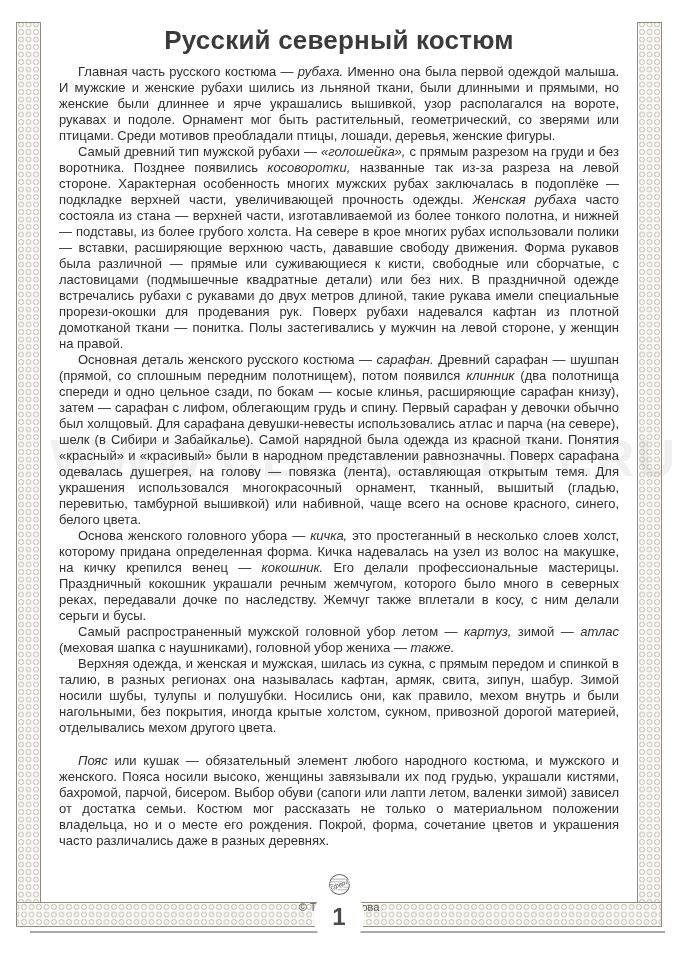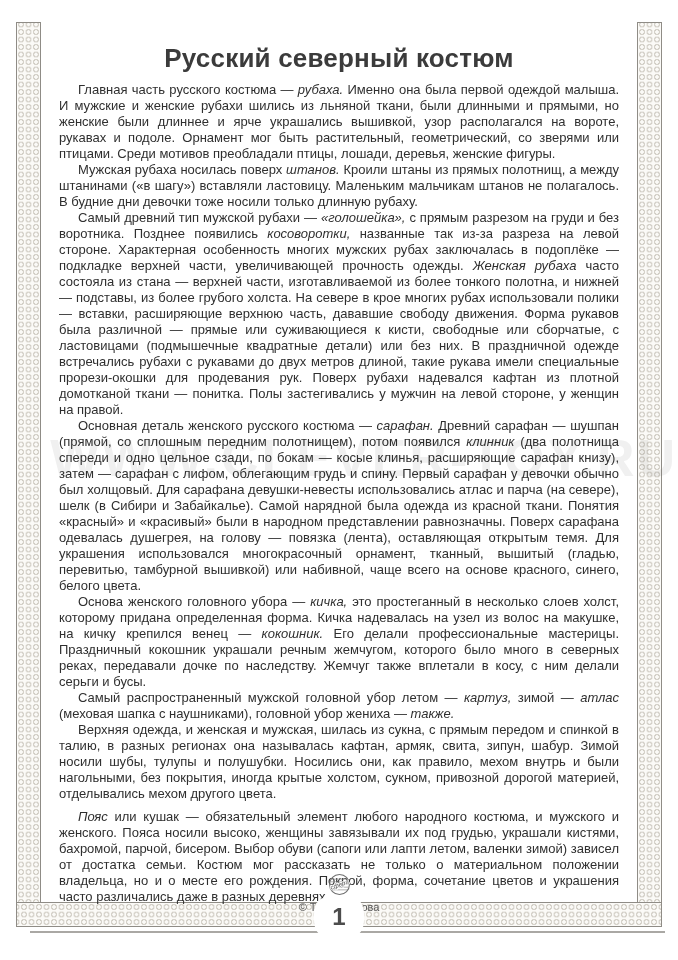--- a/index.html
+++ b/index.html
@@ -31,27 +31,27 @@
   .watermark{
     position:absolute;top:428px;left:0;right:0;
     text-align:right;font-size:52px;font-weight:bold;letter-spacing:3px;
     color:rgba(110,110,110,0.10);white-space:nowrap;overflow:hidden;
     pointer-events:none;z-index:1;
   }
 
   
   .content{position:absolute;left:59px;right:59px;top:0;z-index:2;}
   h1.page-title{
-    margin:43px 0 9px 0;text-align:center;
+    margin:25px 0 9px 0;text-align:center;
     font-size:26px;line-height:30px;font-weight:700;color:#3b3b3b;
     letter-spacing:.2px;
   }
   .article{font-size:13px;line-height:16px;text-align:justify;}
   .article p{margin:0;text-indent:19px;}
-  .article p.para-gap{margin-top:7px;}
+  .article p.para-gap{margin-top:17px;}
   .article i{font-style:italic;}
 
   
   .footer{
     position:absolute;left:0;right:0;bottom:47px;text-align:center;z-index:3;
   }
   .footer-line{
     display:inline-flex;align-items:center;gap:8px;
   }
   .footer-series{
@@ -78,21 +78,20 @@
 <div class="lace lace-right"></div>
 <div class="lace lace-bottom"></div>
 <div class="frame-shadow"></div>
 
 <div class="watermark">WWW.CLEVER-TOY.RU</div>
 
 <div class="content">
   <h1 class="page-title">Русский северный костюм</h1>
   <div class="article">
       <p><span>Главная часть русского костюма — </span><i>рубаха.</i><span> Именно она была первой одеждой малыша. И мужские и женские рубахи шились из льняной ткани, были длинными и прямыми, но женские были длиннее и ярче украшались вышивкой, узор располагался на вороте, рукавах и подоле. Орнамент мог быть растительный, геометрический, со зверями или птицами. Среди мотивов преобладали птицы, лошади, деревья, женские фигуры.</span></p>
-      <p><span>Мужская рубаха носилась поверх </span><i>штанов.</i><span> Кроили штаны из прямых полотнищ, а между штанинами («в шагу») вставляли ластовицу. Маленьким мальчикам штанов не полагалось. В будние дни девочки тоже носили только длинную рубаху.</span></p>
       <p><span>Самый древний тип мужской рубахи — </span><i>«голошейка»,</i><span> с прямым разрезом на груди и без воротника. Позднее появились </span><i>косоворотки,</i><span> названные так из-за разреза на левой стороне. Характерная особенность многих мужских рубах заключалась в подоплёке — подкладке верхней части, увеличивающей прочность одежды. </span><i>Женская рубаха</i><span> часто состояла из стана — верхней части, изготавливаемой из более тонкого полотна, и нижней — подставы, из более грубого холста. На севере в крое многих рубах использовали полики — вставки, расширяющие верхнюю часть, дававшие свободу движения. Форма рукавов была различной — прямые или суживающиеся к кисти, свободные или сборчатые, с ластовицами (подмышечные квадратные детали) или без них. В праздничной одежде встречались рубахи с рукавами до двух метров длиной, такие рукава имели специальные прорези-окошки для продевания рук. Поверх рубахи надевался кафтан из плотной домотканой ткани — понитка. Полы застегивались у мужчин на левой стороне, у женщин на правой.</span></p>
       <p><span>Основная деталь женского русского костюма — </span><i>сарафан.</i><span> Древний сарафан — шушпан (прямой, со сплошным передним полотнищем), потом появился </span><i>клинник</i><span> (два полотнища спереди и одно цельное сзади, по бокам — косые клинья, расширяющие сарафан книзу), затем — сарафан с лифом, облегающим грудь и спину. Первый сарафан у девочки обычно был холщовый. Для сарафана девушки-невесты использовались атлас и парча (на севере), шелк (в Сибири и Забайкалье). Самой нарядной была одежда из красной ткани. Понятия «красный» и «красивый» были в народном представлении равнозначны. Поверх сарафана одевалась душегрея, на голову — повязка (лента), оставляющая открытым темя. Для украшения использовался многокрасочный орнамент, тканный, вышитый (гладью, перевитью, тамбурной вышивкой) или набивной, чаще всего на основе красного, синего, белого цвета.</span></p>
       <p><span>Основа женского головного убора — </span><i>кичка,</i><span> это простеганный в несколько слоев холст, которому придана определенная форма. Кичка надевалась на узел из волос на макушке, на кичку крепился венец — </span><i>кокошник.</i><span> Его делали профессиональные мастерицы. Праздничный кокошник украшали речным жемчугом, которого было много в северных реках, передавали дочке по наследству. Жемчуг также вплетали в косу, с ним делали серьги и бусы.</span></p>
       <p><span>Самый распространенный мужской головной убор летом — </span><i>картуз,</i><span> зимой — </span><i>атлас</i><span> (меховая шапка с наушниками), головной убор жениха — </span><i>также.</i></p>
       <p><span>Верхняя одежда, и женская и мужская, шилась из сукна, с прямым передом и спинкой в талию, в разных регионах она называлась кафтан, армяк, свита, зипун, шабур. Зимой носили шубы, тулупы и полушубки. Носились они, как правило, мехом внутрь и были нагольными, без покрытия, иногда крытые холстом, сукном, привозной дорогой материей, отделывались мехом другого цвета.</span></p>
       <p class="para-gap"><i>Пояс</i><span> или кушак — обязательный элемент любого народного костюма, и мужского и женского. Пояса носили высоко, женщины завязывали их под грудью, украшали кистями, бахромой, парчой, бисером. Выбор обуви (сапоги или лапти летом, валенки зимой) зависел от достатка семьи. Костюм мог рассказать не только о материальном положении владельца, но и о месте его рождения. Покрой, форма, сочетание цветов и украшения часто различались даже в разных деревнях.</span></p>
     </div>
 </div>
 
 <div class="footer">

